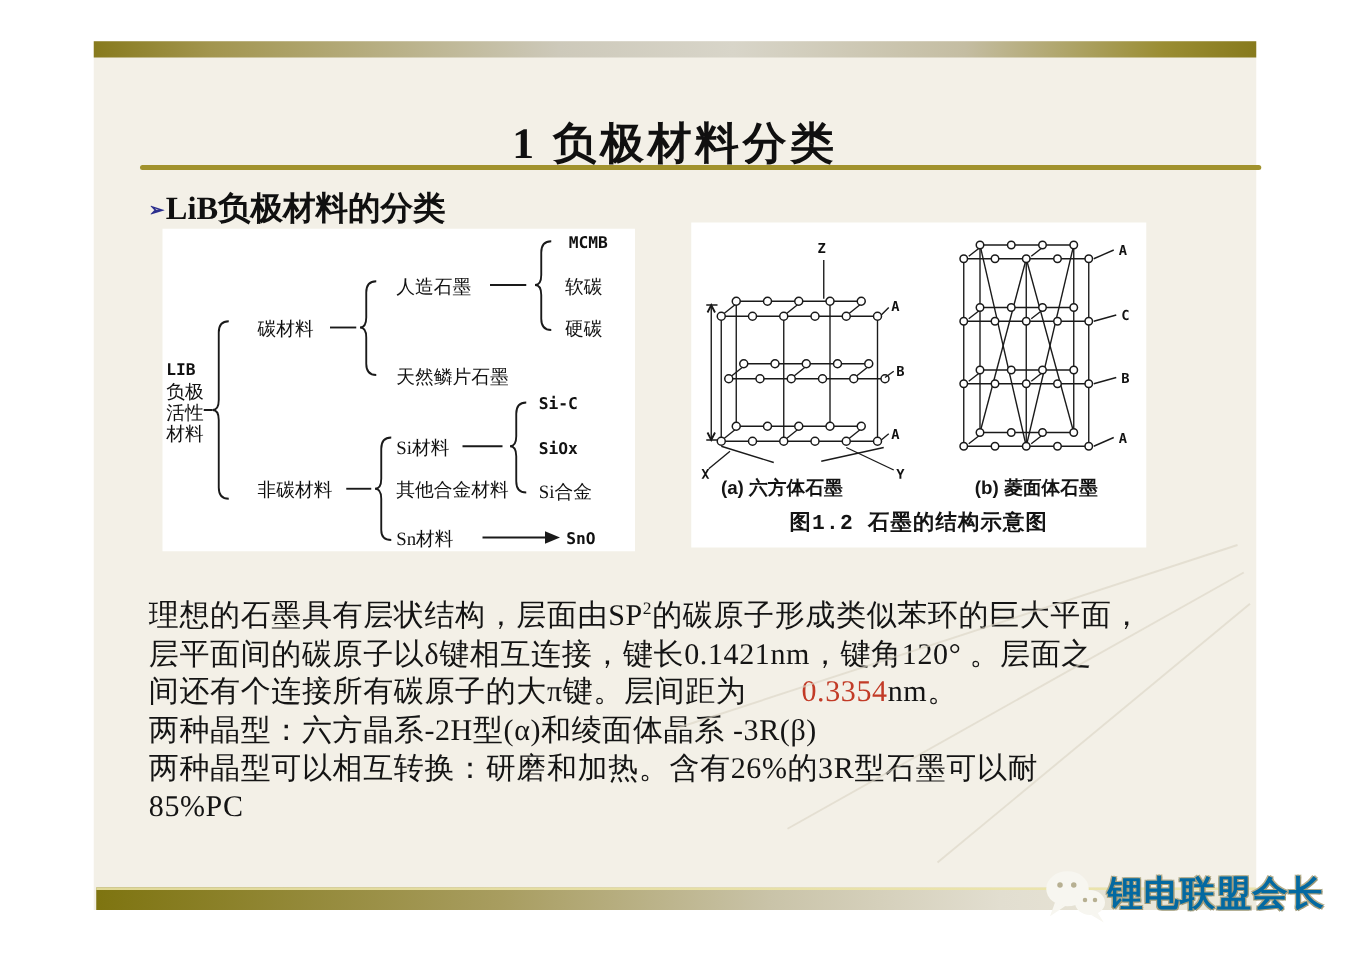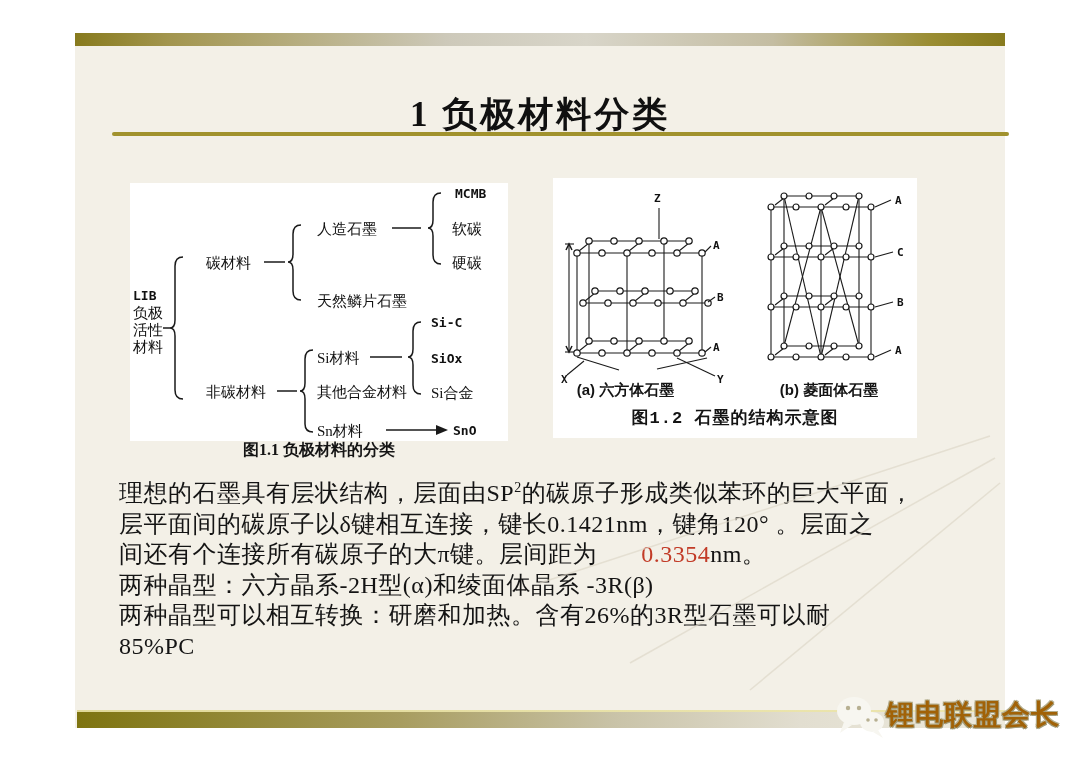--- a/index.html
+++ b/index.html
@@ -49,35 +49,38 @@
                linear-gradient(90deg,#7e7410 0%,#a89d60 35%,#c9c3a8 58%,#e2ded0 78%,#edeadd 100%); }
 
   .creases { position:absolute; left:480px; top:428px; pointer-events:none; }
   .creases line { stroke:#dbd6c6; stroke-width:1.5; opacity:0.65; }
 
   .logo { position:absolute; left:830px; top:688px; width:230px; height:60px; }
   .wechat { position:absolute; left:4px; top:4px; }
   .wechat ellipse, .wechat path { fill:#f7f6f0; stroke:none; }
   .wechat circle { fill:#b7b092; stroke:none; }
   .logotext { position:absolute; left:56px; top:8px; font-size:28px; font-weight:bold;
-              letter-spacing:1px; color:#a16207;
+              letter-spacing:1px; color:#0369a1;
               text-shadow:1px 1px 0 #a09a78,-1px -1px 0 #b5ae8d,1px -1px 0 #b5ae8d,-1px 1px 0 #a09a78; }
 </style>
 </head>
 <body>
 
 <div class="stage">
   <div class="slide">
 
     <div class="topbar"></div>
 
     <div class="title">1 负极材料分类</div>
 
     <div class="divider"></div>
 
+    <div class="heading">
+      <span class="bullet">➢</span><span>LiB负极材料的分类</span>
+    </div>
 
     <div class="figbox fig1">
       <svg width="378" height="258" viewBox="0 0 378 258">
         <text x="3" y="117" class="tmono">LIB</text>
         <text x="3" y="135" class="tcjk">负极</text>
         <text x="3" y="152" class="tcjk">活性</text>
         <text x="3" y="169" class="tcjk">材料</text>
         <line x1="33" y1="145" x2="40" y2="145"></line>
         <path d="M53,74 Q45,74 45,83 L45,137 Q45,145 40,145 Q45,145 45,153 L45,207 Q45,216 53,216"></path>
 
@@ -107,21 +110,20 @@
 
         <text x="301" y="144" class="tmono">Si-C</text>
         <text x="301" y="180" class="tmono">SiOx</text>
         <text x="301" y="215" class="tcjk">Si合金</text>
 
         <line x1="256" y1="247" x2="306" y2="247"></line>
         <polygon points="306,242 318,247 306,252"></polygon>
         <text x="323" y="252" class="tmono">SnO</text>
       </svg>
     </div>
-    <div class="fig1cap">图1.1 负极材料的分类</div>
 
     <div class="figbox fig2">
       <svg class="crystal" width="190" height="197" viewBox="0 0 190 197" style="position:absolute;left:6px;top:8px;">
         <defs>
           <g id="ga">
             <line x1="27" y1="0" x2="133" y2="0"></line>
               <line x1="15" y1="12" x2="146" y2="12"></line>
             <line x1="30" y1="2" x2="20" y2="10"></line>
               <line x1="80" y1="2" x2="70" y2="10"></line>
               <line x1="130" y1="2" x2="120" y2="10"></line>

